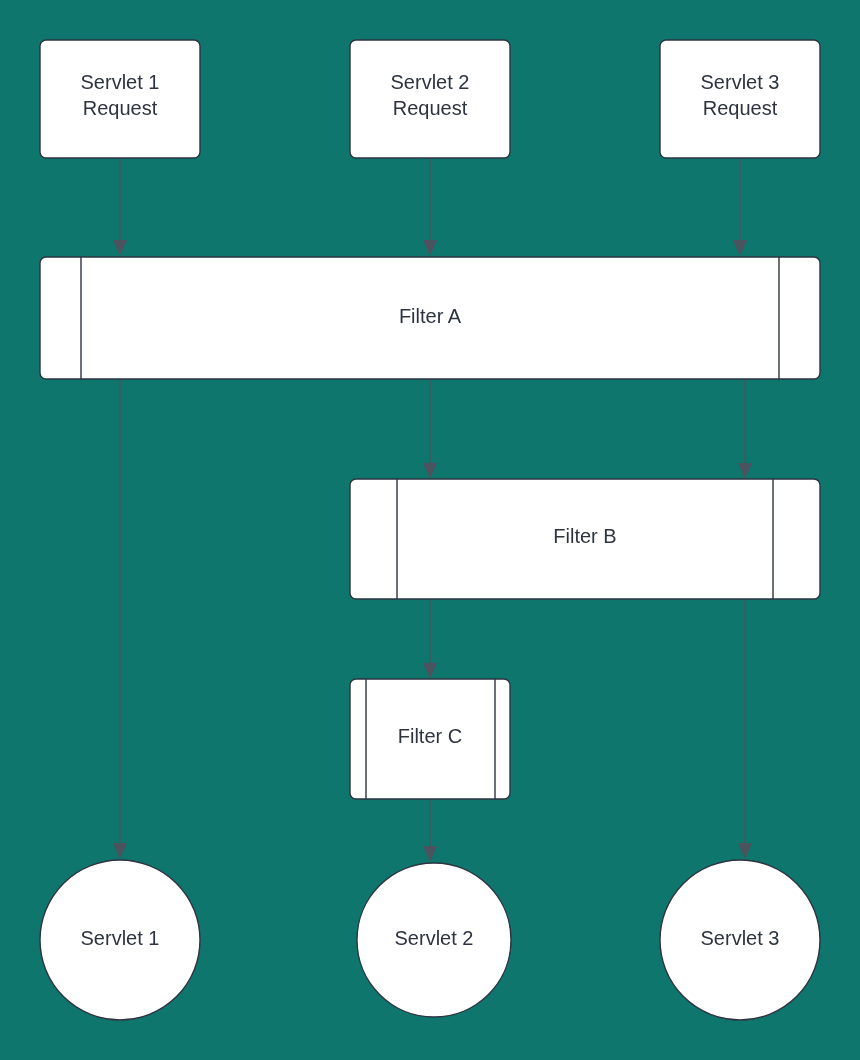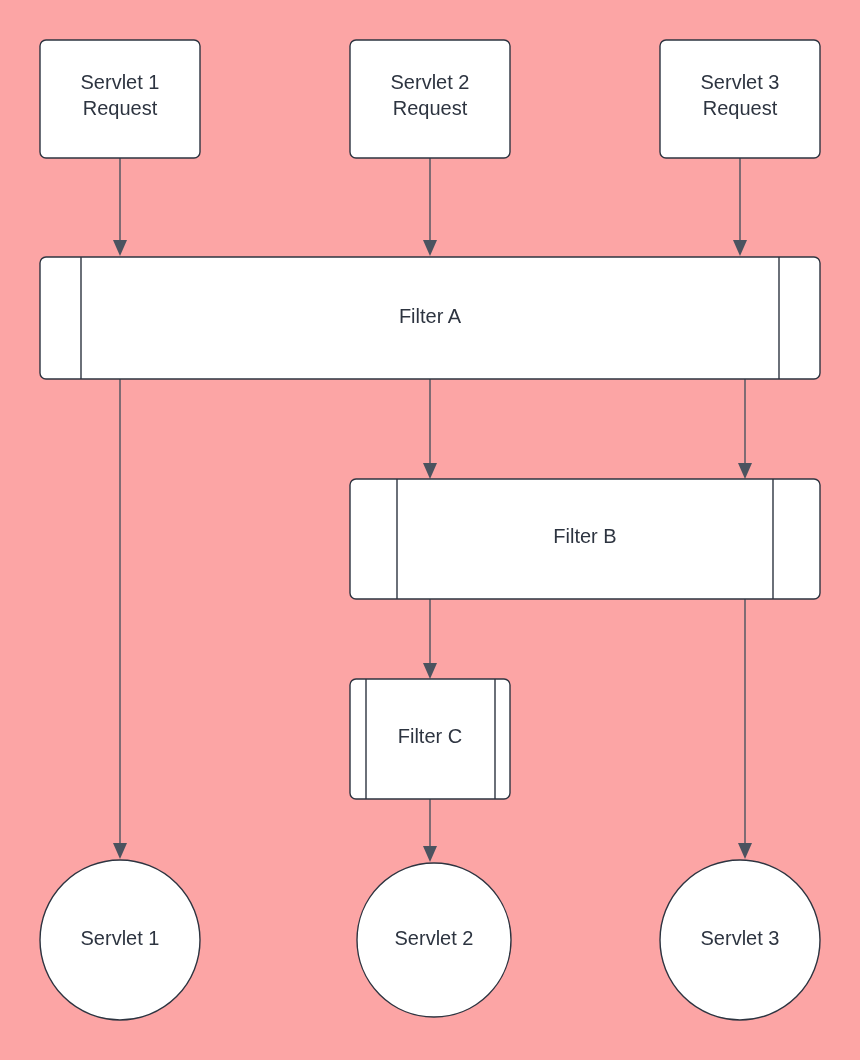--- a/index.html
+++ b/index.html
@@ -11,21 +11,21 @@
   body {
     width: 860px;
     height: 1060px;
     overflow: hidden;
     font-family: "Liberation Sans", sans-serif;
   }
   #diagram-root {
     position: relative;
     width: 860px;
     height: 1060px;
-    background: #fca5a5;
+    background: #0f766e;
   }
   svg#diagram-canvas {
     position: absolute;
     top: 0;
     left: 0;
     width: 860px;
     height: 1060px;
     display: block;
   }
   .node-shape {

